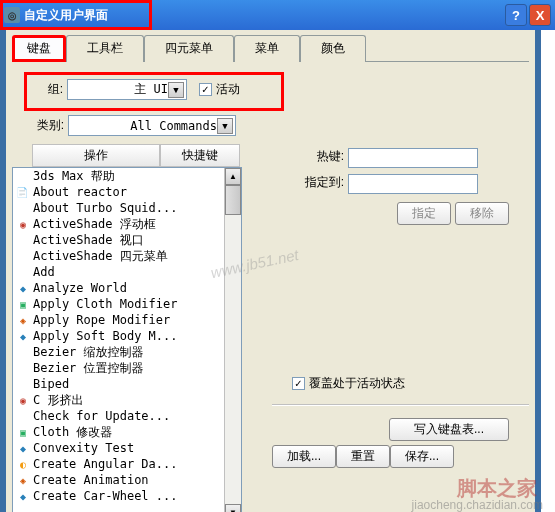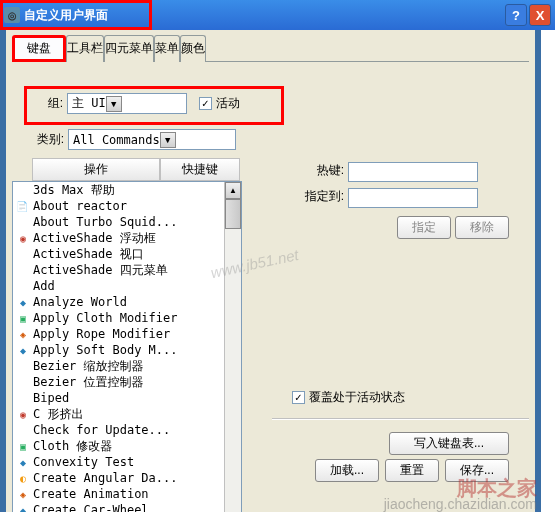--- a/index.html
+++ b/index.html
@@ -6,27 +6,27 @@
 body { font-family: "SimSun", "MS Sans Serif", sans-serif; font-size: 12px; background: #fff; width: 555px; height: 512px; position: relative; }
 .outer-border { border: 6px solid #3a6ea5; border-top: none; width: 541px; margin: 0; background: #ece9d8; }
 .titlebar { background: linear-gradient(to bottom, #3a8de8, #2a6bd4); height: 30px; display: flex; align-items: center; color: #fff; font-weight: bold; padding: 0 4px; }
 .titlebar-icon { width: 16px; height: 16px; background: #5b8eaa; border-radius: 2px; margin-right: 4px; display: inline-flex; align-items: center; justify-content: center; color: #333; font-size: 10px; }
 .titlebar-text { flex: 1; font-size: 12px; }
 .titlebar-btns { display: flex; gap: 2px; }
 .titlebar-btn { width: 22px; height: 22px; background: #3a7de0; border: 1px solid #2a5ba0; border-radius: 3px; display: flex; align-items: center; justify-content: center; color: #fff; font-weight: bold; font-size: 13px; }
 .close-btn { background: #e05030; }
 .red-box-title { position: absolute; left: 0; top: 0; width: 152px; height: 30px; border: 3px solid #ff0000; pointer-events: none; }
 .content { padding: 4px 6px 8px 6px; }
-.tabs { display: flex; border-bottom: 1px solid #919b9c; margin-bottom: 24px; }
-.tab { padding: 4px 0; background: #ece9d8; border: 1px solid #919b9c; border-bottom: none; margin-right: 0; border-radius: 3px 3px 0 0; cursor: pointer; position: relative; bottom: -1px; }
+.tabs { display: flex; border-bottom: 1px solid #919b9c; margin-bottom: 10px; }
+.tab { padding: 4px 20px; background: #ece9d8; border: 1px solid #919b9c; border-bottom: none; margin-right: 0; border-radius: 3px 3px 0 0; cursor: pointer; position: relative; bottom: -1px; }
 .tab.active { background: #fcfcfe; border-bottom: 1px solid #fcfcfe; }
 .red-tab { border: 3px solid #ff0000 !important; padding: 2px 12px; }
 .row { display: flex; align-items: center; margin-bottom: 4px; }
 .label-r { width: 54px; text-align: right; margin-right: 4px; }
-.combo { height: 21px; background: #fff; border: 1px solid #7f9db9; display: flex; align-items: center; justify-content: flex-start; padding: 0 2px 0 4px; font-family: monospace; font-size: 12px; }
+.combo { height: 21px; background: #fff; border: 1px solid #7f9db9; display: flex; align-items: center; justify-content: flex-end; padding: 0 2px 0 4px; font-family: monospace; font-size: 12px; }
 .combo-btn { width: 16px; height: 16px; background: linear-gradient(#f0f0f0, #d0d0d0); border: 1px solid #888; display: flex; align-items: center; justify-content: center; font-size: 9px; }
 .chk { display: flex; align-items: center; gap: 4px; }
 .chk-box { width: 13px; height: 13px; background: #fff; border: 1px solid #7f9db9; display: flex; align-items: center; justify-content: center; font-size: 10px; }
 .red-box-group { border: 3px solid #ff0000; padding: 4px 6px; margin-left: 12px; margin-bottom: 4px; width: 260px; }
 .main-cols { display: flex; gap: 10px; margin-top: 8px; }
 .left-col { width: 230px; }
 .right-col { flex: 1; padding-left: 20px; padding-top: 4px; }
 .list-header { display: flex; background: #ece9d8; padding-left: 20px; }
 .list-header-cell { background: linear-gradient(#fff, #e8e8e8); border: 1px solid #c0c0c0; padding: 2px 4px; text-align: center; }
 .list-header-cell.c1 { width: 128px; }
@@ -49,21 +49,21 @@
 .field-input { flex: 1; height: 20px; background: #fff; border: 1px solid #7f9db9; max-width: 130px; }
 .btn { height: 23px; padding: 0 14px; background: linear-gradient(#fff, #e8e8e8); border: 1px solid #888; border-radius: 3px; cursor: pointer; font-size: 12px; display: inline-flex; align-items: center; justify-content: center; }
 .btn.disabled { color: #888; }
 .btn-row { display: flex; gap: 4px; margin-top: 8px; justify-content: flex-end; padding-right: 20px; }
 .spinner-row { display: flex; align-items: center; gap: 6px; margin-top: 6px; justify-content: center; }
 .spinner { display: flex; align-items: center; }
 .spinner-input { width: 50px; height: 20px; background: #fff; border: 1px solid #7f9db9; padding: 0 4px; font-family: monospace; display: flex; align-items: center; }
 .spinner-btns { display: flex; flex-direction: column; }
 .spinner-btn { width: 14px; height: 10px; background: linear-gradient(#f0f0f0, #d0d0d0); border: 1px solid #888; font-size: 7px; display: flex; align-items: center; justify-content: center; }
 .watermark { position: absolute; right: 18px; bottom: 10px; font-size: 20px; color: rgba(180, 40, 40, 0.45); font-family: "KaiTi", serif; pointer-events: none; font-weight: bold; }
-.watermark-sub { position: absolute; right: 18px; bottom: 0px; font-size: 14px; color: rgba(120, 120, 120, 0.5); pointer-events: none; }
+.watermark-sub { position: absolute; right: 12px; bottom: 0px; font-size: 12px; color: rgba(120, 120, 120, 0.5); pointer-events: none; }
 .watermark-mid { position: absolute; left: 210px; top: 255px; font-size: 15px; color: rgba(150,150,150,0.4); font-style: italic; transform: rotate(-12deg); pointer-events: none; }
 .sep { border-top: 1px solid #c0c0c0; border-bottom: 1px solid #fff; margin: 12px 0; }
 </style>
 </head>
 <body>
 
 <div class="titlebar">
   <span class="titlebar-icon">◎</span>
   <span class="titlebar-text">自定义用户界面</span>
   <div class="titlebar-btns">
@@ -227,21 +227,21 @@
     <div class="chk" style="margin-left:20px">
       <span class="chk-box">✓</span>
       <span>覆盖处于活动状态</span>
     </div>
 
     <div class="sep"></div>
 
     <div style="display:flex; justify-content:flex-end; padding-right:20px; margin-bottom:4px">
       <div class="btn" style="width:120px">写入键盘表...</div>
     </div>
-    <div style="display:flex; gap:6px; justify-content:flex-end; padding-right:20px">
+    <div style="display:flex; gap:0; justify-content:flex-start; padding-right:20px">
       <div class="btn">加载...</div>
       <div class="btn">重置</div>
       <div class="btn">保存...</div>
     </div>
   </div>
 </div>
 
 </div>
 </div>
 

